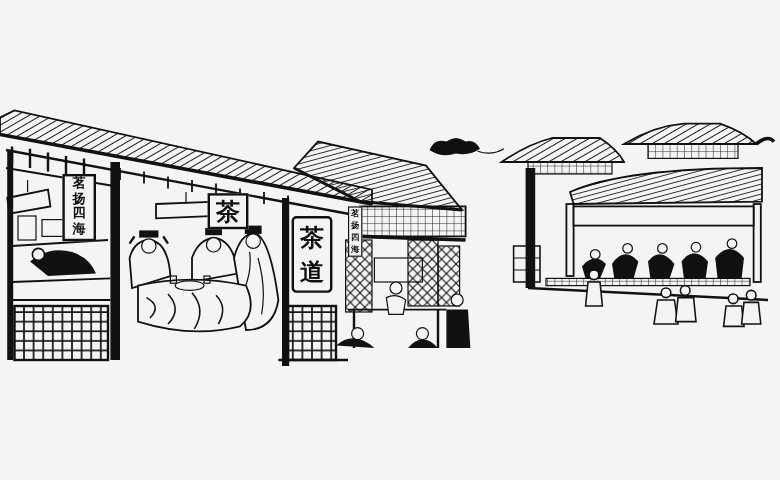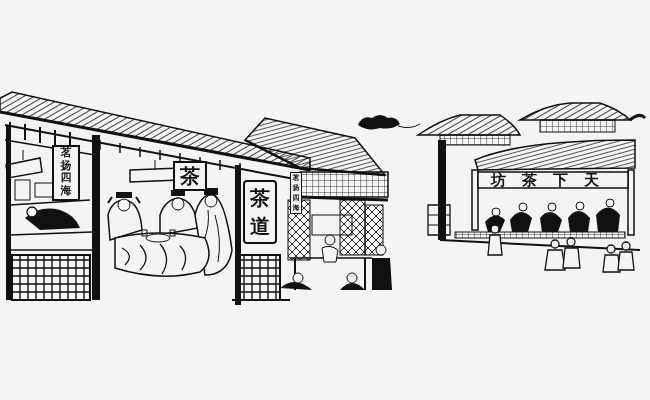--- a/index.html
+++ b/index.html
@@ -175,15 +175,14 @@
 
 <div style="position:absolute;left:290px;top:172px;width:10px;height:40px;border:1.5px solid #111;background:#f4f4f4;">
   <div class="cjk" style="position:static;font-size:7px;line-height:10px;">
     <div>茗</div>
     <div>扬</div>
     <div>四</div>
     <div>海</div>
   </div>
 </div>
 
-<div class="cjk" style="left:480px;top:172px;width:146px;font-size:15px;letter-spacing:16px;line-height:16px;">坊茶下天</div>
 
 </div>
 
 </body></html>

